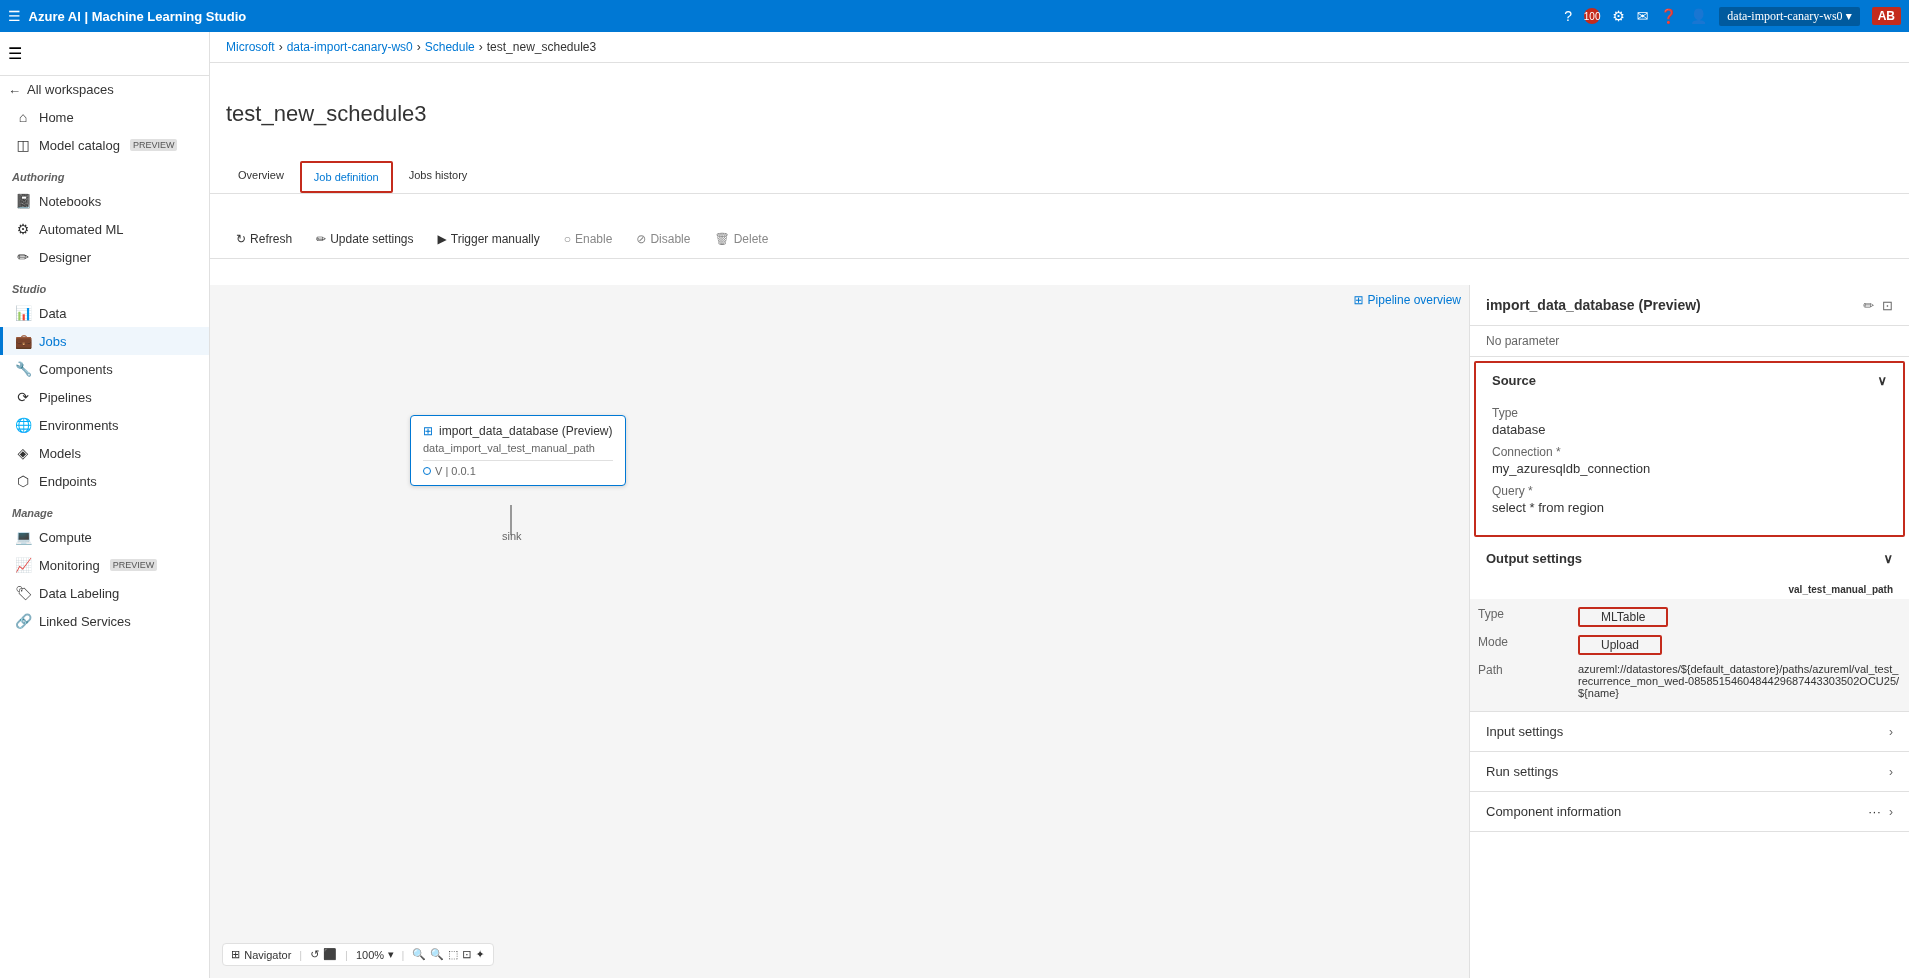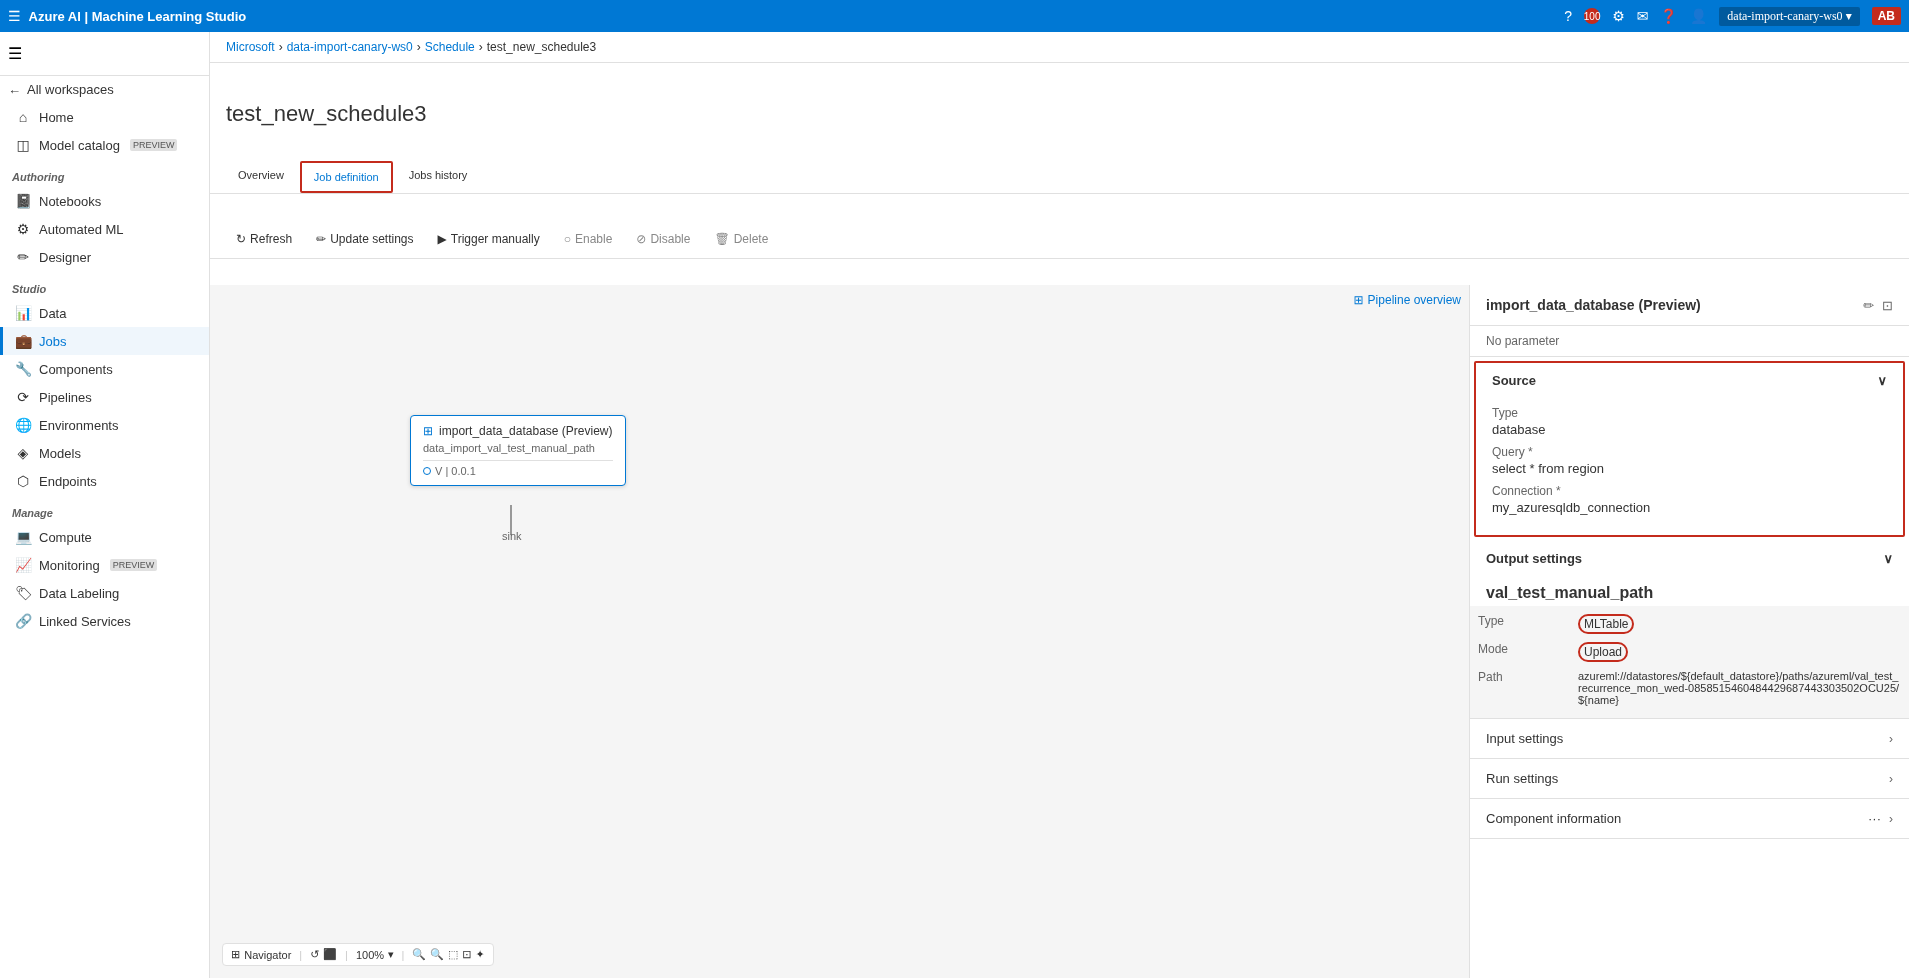--- a/index.html
+++ b/index.html
@@ -203,23 +203,23 @@
     .field-row { margin-bottom: 8px; }
     .field-label { font-size: 12px; color: #666; margin-bottom: 2px; }
     .field-value { font-size: 13px; color: #333; }
 
     
     .output-section { border-bottom: 1px solid #e0e0e0; }
     .output-table { width: 100%; border-collapse: collapse; font-size: 12px; }
     .output-table td { padding: 4px 8px; vertical-align: top; }
     .output-table td:first-child { color: #666; width: 100px; }
     .output-table td:last-child { color: #333; }
-    .output-label { font-size: 16px; font-weight: 600; padding: 8px 16px 4px 16px; color: #333; }
-
-    .value-highlight { border: 2px solid #c42b1c; border-radius: 10px; display: inline-block; padding: 1px 4px; }
+    .output-label { font-size: 10px; font-weight: 600; padding: 8px 16px 4px 16px; color: #333; text-align: right; }
+
+    .value-highlight { border: 2px solid #c42b1c; border-radius: 2px; display: inline-block; padding: 1px 21px; }
 
     
     .collapsible-section {
       border-bottom: 1px solid #e0e0e0;
       display: flex;
       align-items: center;
       justify-content: space-between;
       padding: 12px 16px;
       cursor: pointer;
       font-size: 13px;
@@ -444,26 +444,26 @@
           <div class="panel-section-header">
             <span>Source</span>
             <span>∨</span>
           </div>
           <div class="panel-section-content">
             <div class="field-row">
               <div class="field-label">Type</div>
               <div class="field-value">database</div>
             </div>
             <div class="field-row">
+              <div class="field-label">Connection *</div>
+              <div class="field-value">my_azuresqldb_connection</div>
+            </div>
+            <div class="field-row">
               <div class="field-label">Query *</div>
               <div class="field-value">select * from region</div>
-            </div>
-            <div class="field-row">
-              <div class="field-label">Connection *</div>
-              <div class="field-value">my_azuresqldb_connection</div>
             </div>
           </div>
         </div>
 
         <div class="output-section">
           <div class="panel-section-header">
             <span>Output settings</span>
             <span>∨</span>
           </div>
           <div class="output-label">val_test_manual_path</div>

